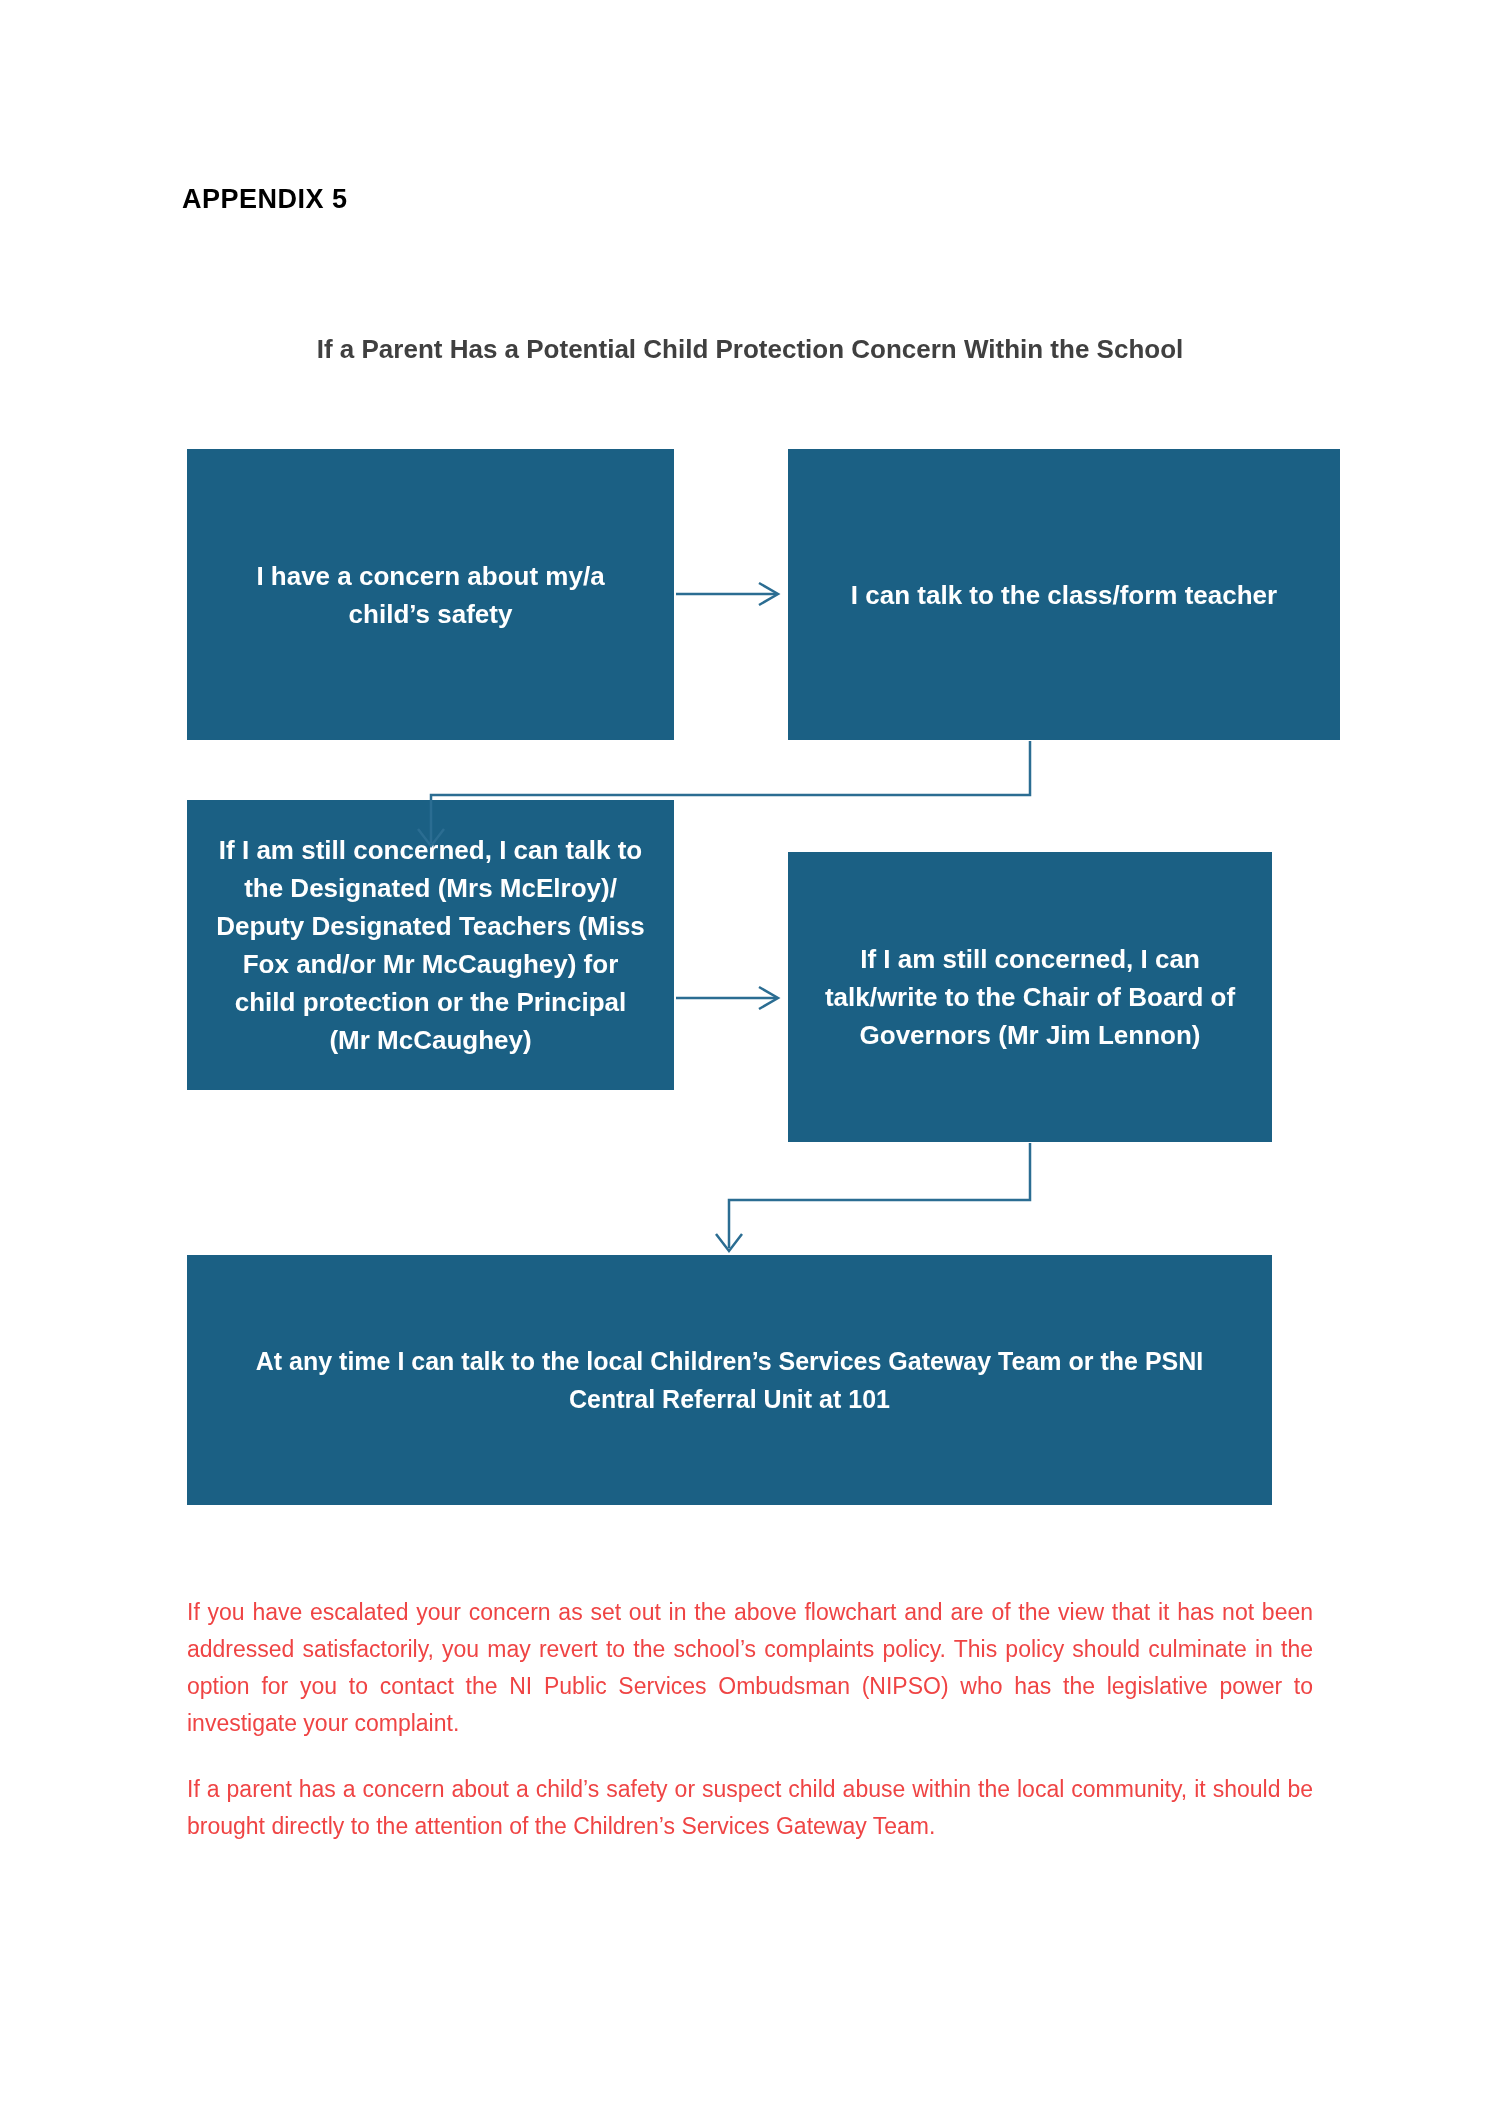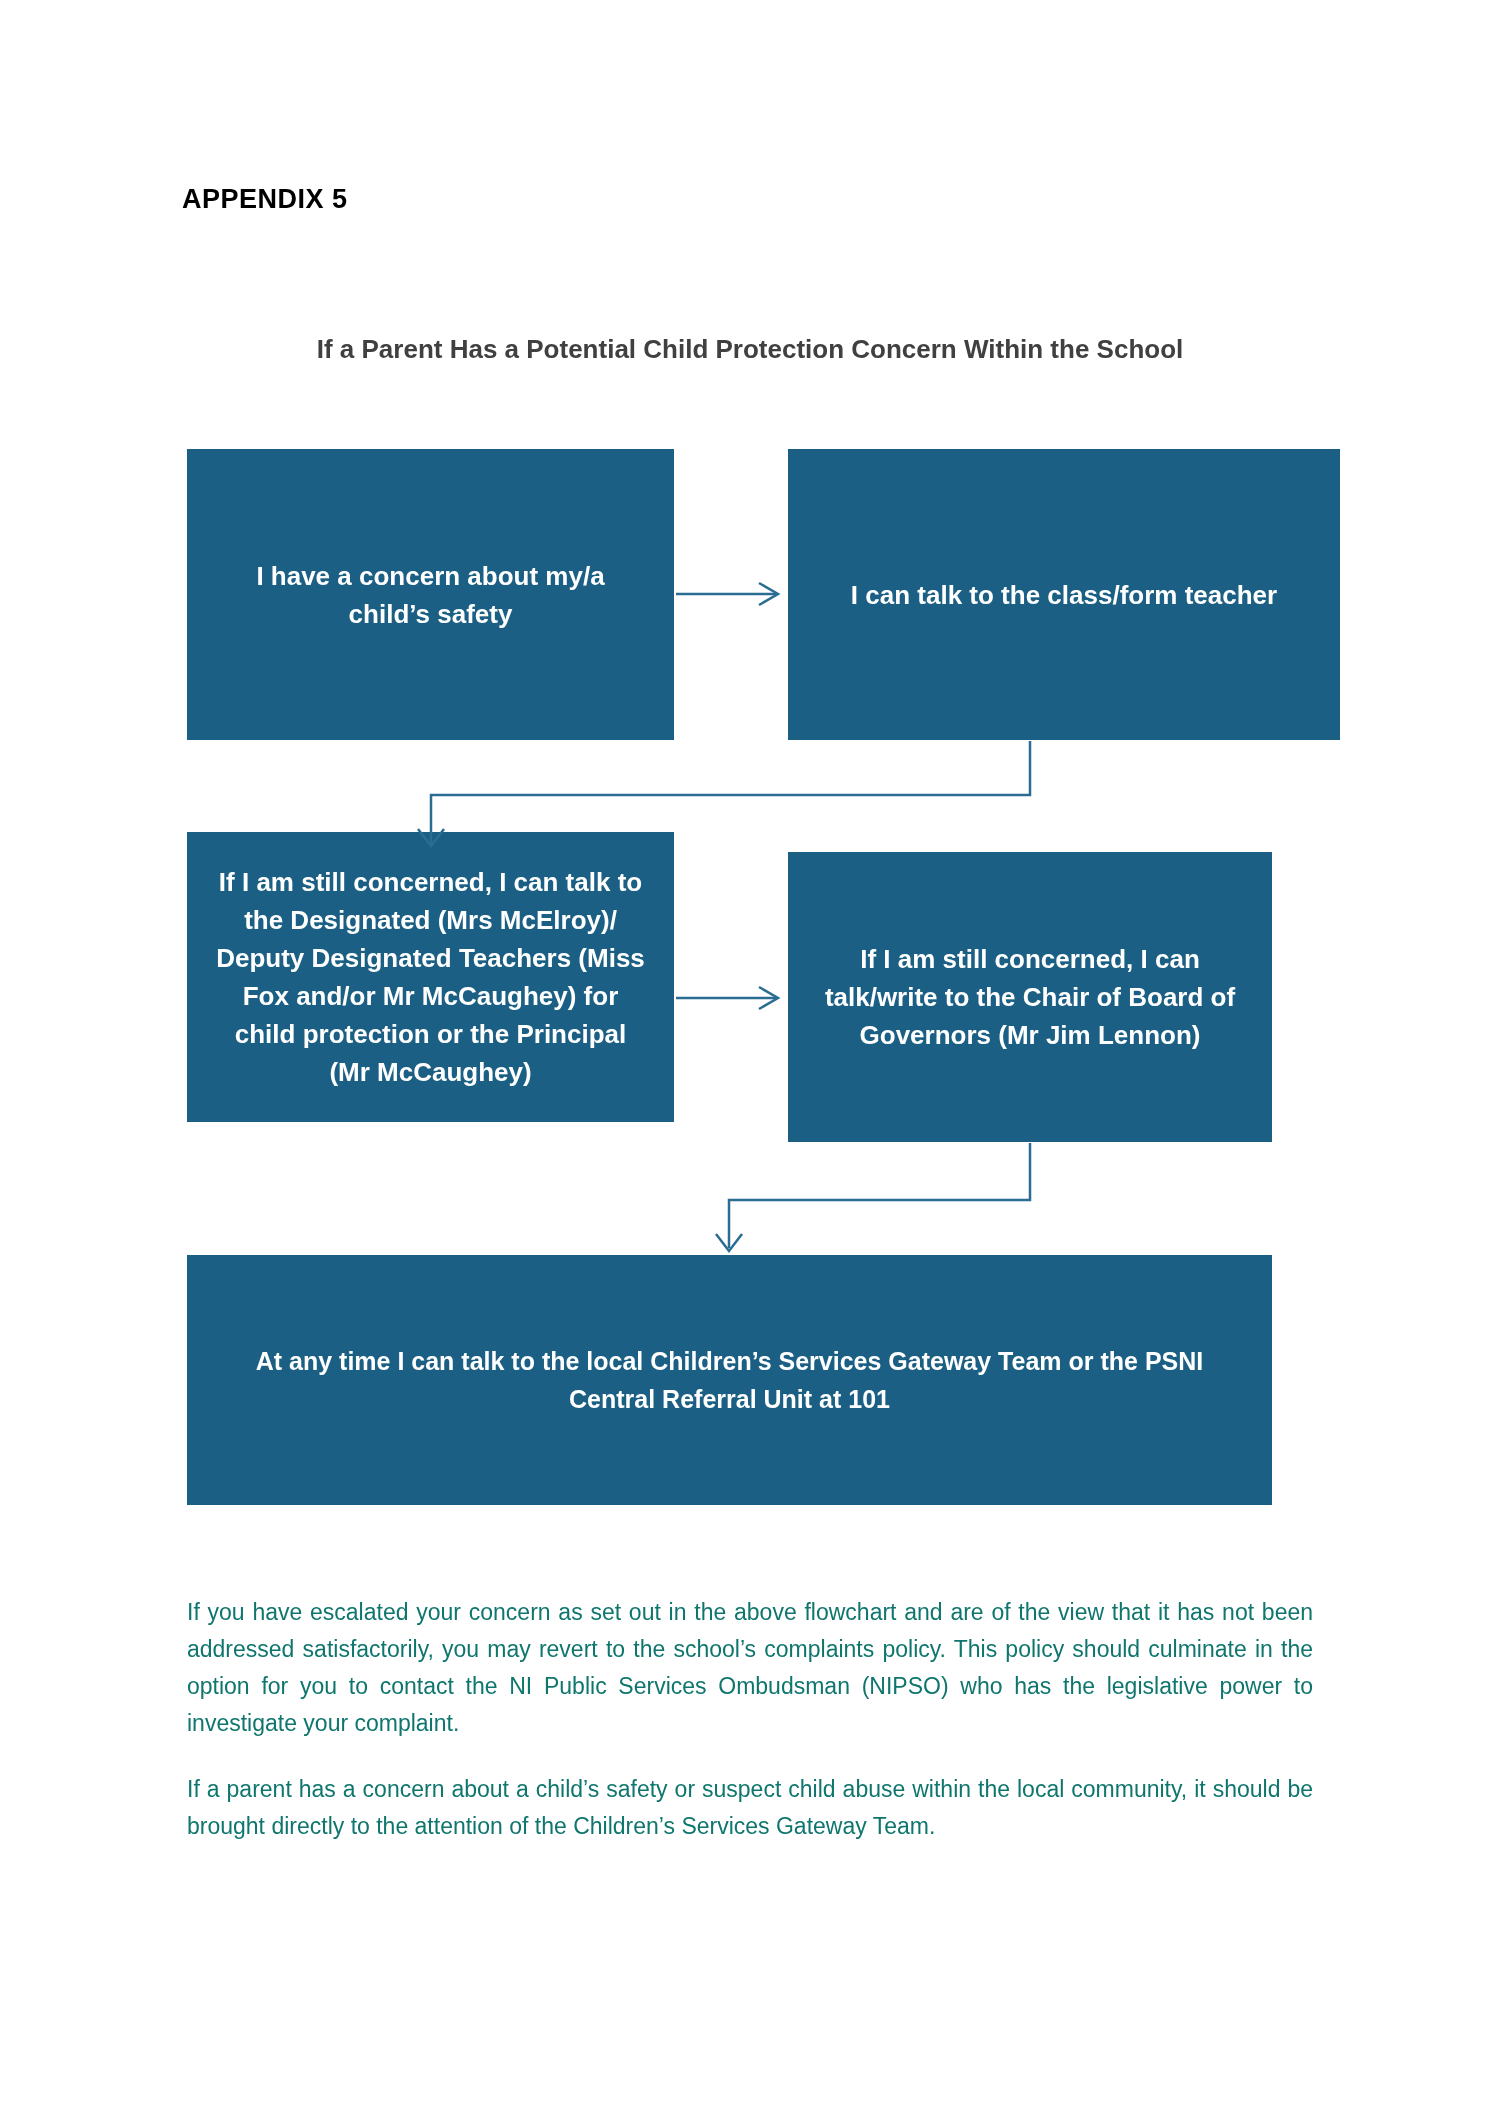--- a/index.html
+++ b/index.html
@@ -45,21 +45,21 @@
     text-align: center;
     padding: 0 26px;
     background: var(--box-color, #1B6084);
     color: var(--box-text-color, #ffffff);
     font-weight: bold;
     font-size: 26px;
     line-height: 38px;
   }
   .box-concern   { left: 187px; top: 449px;  width: 487px;  height: 291px; }
   .box-teacher   { left: 788px; top: 449px;  width: 552px;  height: 291px; }
-  .box-designated{ left: 187px; top: 832px;  width: 487px;  height: 290px; }
+  .box-designated{ left: 187px; top: 800px;  width: 487px;  height: 290px; }
   .box-governors { left: 788px; top: 852px;  width: 484px;  height: 290px; }
   .box-gateway   { left: 187px; top: 1255px; width: 1085px; height: 250px; font-size: 25px; }
   .connectors {
     position: absolute;
     left: 0;
     top: 0;
     width: 1500px;
     height: 2121px;
     pointer-events: none;
   }
@@ -69,21 +69,21 @@
     fill: none;
   }
   .paras {
     position: absolute;
     left: 187px;
     top: 1594px;
     width: 1126px;
     font-size: 23px;
     line-height: 37px;
     text-align: justify;
-    color: #0f766e;
+    color: #ef4444;
   }
   .paras p { margin: 0 0 29px 0; }
 </style>
 </head>
 <body>
 
 <div class="page">
 
   <h1 class="appendix">APPENDIX 5</h1>
 

